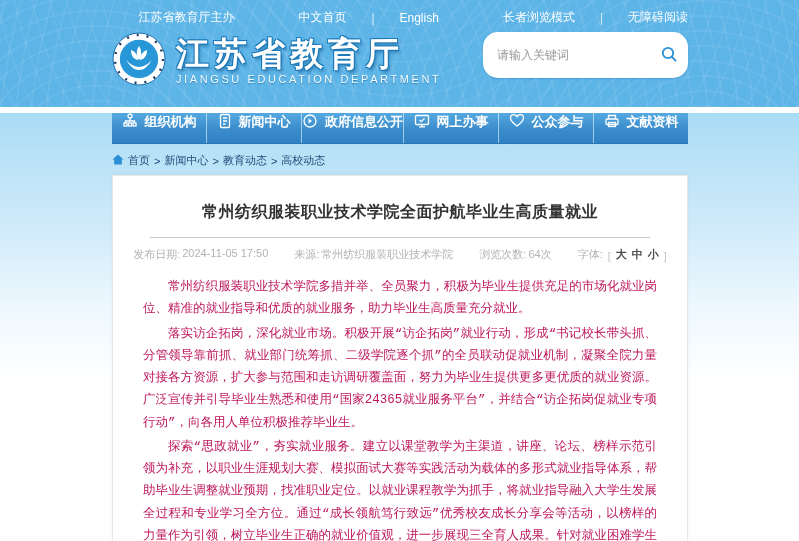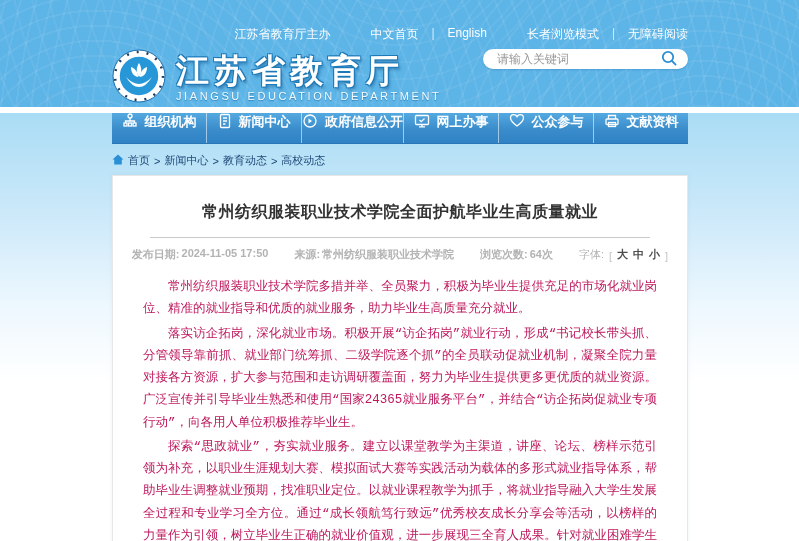--- a/index.html
+++ b/index.html
@@ -10,35 +10,35 @@
   
   .header {
     height:107px;
     background-color:#5cb4e7;
     background-image:
       repeating-radial-gradient(circle at 12% 165%, rgba(255,255,255,0.07) 0 2px, rgba(255,255,255,0) 2px 15px),
       repeating-radial-gradient(circle at 50% -70%, rgba(255,255,255,0.06) 0 2px, rgba(255,255,255,0) 2px 17px),
       repeating-radial-gradient(circle at 88% 170%, rgba(255,255,255,0.07) 0 2px, rgba(255,255,255,0) 2px 15px);
   }
   .topbar {
-    display:flex; justify-content:flex-end; align-items:flex-start;
-    padding:26px 111px 0 112px; font-size:12px; color:#fff; gap:13px;
+    display:flex; justify-content:flex-end; align-items:center;
+    padding:9px 111px 0 112px; font-size:12px; color:#fff; gap:25px;
   }
   .topbar a { color:#fff; text-decoration:none; cursor:pointer; white-space:nowrap; }
   .topbar .sep { color:rgba(255,255,255,.75); }
   .topbar .gap { width:14px; }
   .header-main { display:flex; justify-content:space-between; align-items:flex-start; padding:6px 111px 0 112px; }
   .logo { display:flex; align-items:center; gap:10px; cursor:pointer; }
   .logo-text .cn {
     font-size:33px; font-weight:bold; color:#fff; letter-spacing:5px; line-height:1.05;
     text-shadow:1px 1px 0 #1d79b8, -1px 1px 0 #1d79b8, 1px -1px 0 #1d79b8, -1px -1px 0 #1d79b8, 2px 3px 3px rgba(16,84,140,.5);
   }
   .logo-text .en { font-size:11px; color:#f2fbff; letter-spacing:2.6px; margin-top:2px; text-shadow:0 1px 1px rgba(16,84,140,.5); }
   .search {
-    display:flex; align-items:center; width:205px; height:20px; background:#fff;
+    display:flex; align-items:center; width:205px; height:46px; background:#fff;
     border-radius:15px; padding:0 10px 0 14px; box-shadow:0 1px 2px rgba(20,90,150,.25);
   }
   .search input { flex:1; border:0; outline:0; font-size:12px; color:#333; background:transparent; font-family:inherit; }
   .search input::placeholder { color:#999; }
   .search .btn { border:0; background:transparent; cursor:pointer; display:flex; align-items:center; padding:0; }
 
   
   .subheader {
     height:434px;
     background:linear-gradient(180deg,#a9dcf5 0%, #cfeafa 25%, #eef8fe 45%, #ffffff 62%);
@@ -71,21 +71,21 @@
   }
   .article-title {
     padding:26px 40px 14px; text-align:center;
     font-size:16px; font-weight:bold; color:#333; letter-spacing:.5px;
   }
   .title-rule { border:0; border-top:1px solid #c9c9c9; margin:0 37px; }
   .meta {
     display:flex; justify-content:center; align-items:center; gap:26px;
     padding:9px 10px 4px; font-size:11px; color:#b3b3b3; white-space:nowrap;
   }
-  .meta .pair { display:flex; gap:2px;font-weight:bold; }
+  .meta .pair { display:flex; gap:2px; }
   .meta .fontsize { display:flex; gap:5px; align-items:flex-end; }
   .meta .fontsize .bracket { color:#c4c4c4; }
   .meta .fontsize a { color:#4d4d4d; font-weight:bold; text-decoration:none; cursor:pointer; }
   .body-text { padding:10px 30px 0; }
   .body-text p {
     font-size:12.5px; color:#be185d; line-height:1.78; text-indent:2em;
     text-align:justify; margin-bottom:2px;font-family:Liberation Mono, monospace;
   }
 </style>
 </head>

